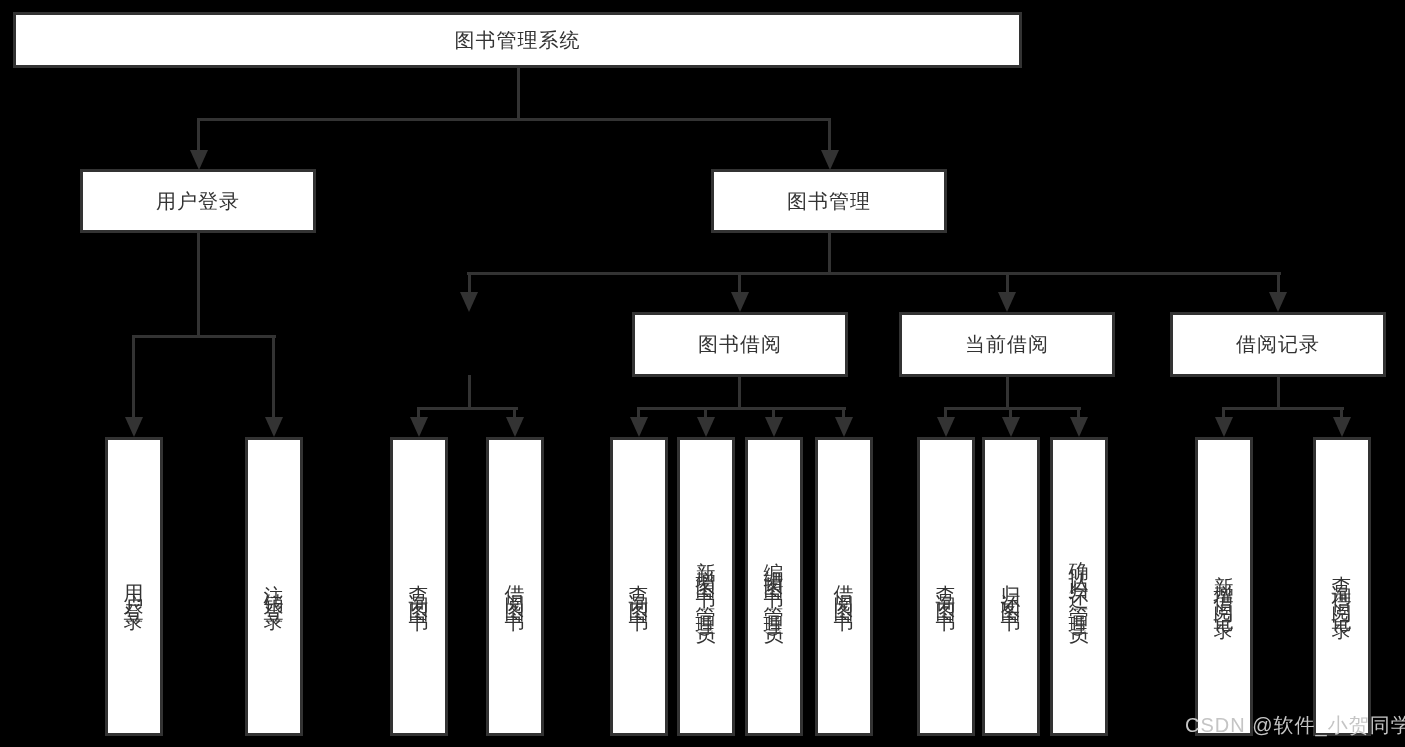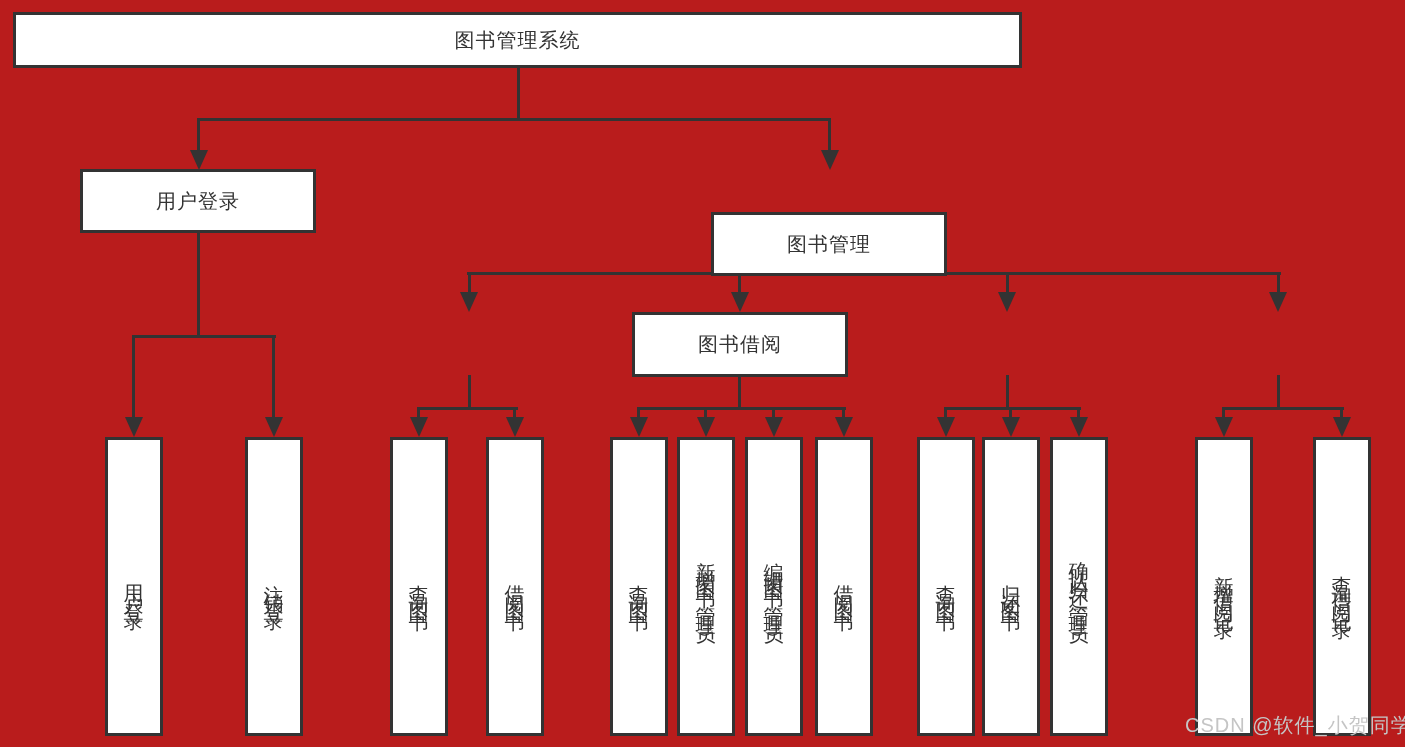--- a/index.html
+++ b/index.html
@@ -6,21 +6,21 @@
     --line:#333333;
     --text:#333333;
     --box-bg:#ffffff;
     --watermark:#c5c5c5;
   }
   html,body{margin:0;padding:0;background:#ffffff;}
   #stage{
     position:relative;
     width:1405px;
     height:747px;
-    background:#b91c1c;
+    background:#000000;
     font-family:"Liberation Sans","DejaVu Sans",sans-serif;
     color:var(--text);
     overflow:hidden;
   }
   .box{
     position:absolute;
     box-sizing:border-box;
     background:var(--box-bg);
     border:3px solid var(--line);
     display:flex;
@@ -68,41 +68,43 @@
   <div class="box" style="left:13px;top:12px;width:1009px;height:56px;">图书管理系统</div>
 
   <div class="vline" style="left:517px;top:65px;width:3px;height:55px;"></div>
   <div class="hline" style="left:197px;top:118px;width:634px;height:3px;"></div>
   <div class="vline" style="left:197px;top:118px;width:3px;height:34px;"></div>
   <div class="arrow" style="left:190px;top:150px;"></div>
   <div class="vline" style="left:828px;top:118px;width:3px;height:34px;"></div>
   <div class="arrow" style="left:821px;top:150px;"></div>
 
   <div class="box" style="left:80px;top:169px;width:236px;height:64px;">用户登录</div>
-  <div class="box" style="left:711px;top:169px;width:236px;height:64px;margin-top:43px;">图书管理</div>
+  <div class="box" style="left:711px;top:169px;width:236px;height:64px;">图书管理</div>
 
   <div class="vline" style="left:197px;top:231px;width:3px;height:107px;"></div>
   <div class="hline" style="left:132px;top:335px;width:144px;height:3px;"></div>
   <div class="vline" style="left:132px;top:335px;width:3px;height:84px;"></div>
   <div class="arrow" style="left:125px;top:417px;"></div>
   <div class="vline" style="left:272px;top:335px;width:3px;height:84px;"></div>
   <div class="arrow" style="left:265px;top:417px;"></div>
 
   <div class="vline" style="left:828px;top:231px;width:3px;height:44px;"></div>
   <div class="hline" style="left:467px;top:272px;width:814px;height:3px;"></div>
   <div class="vline" style="left:468px;top:272px;width:3px;height:22px;"></div>
   <div class="arrow" style="left:460px;top:292px;"></div>
   <div class="vline" style="left:738px;top:272px;width:3px;height:22px;"></div>
   <div class="arrow" style="left:731px;top:292px;"></div>
   <div class="vline" style="left:1006px;top:272px;width:3px;height:22px;"></div>
   <div class="arrow" style="left:998px;top:292px;"></div>
   <div class="vline" style="left:1277px;top:272px;width:3px;height:22px;"></div>
   <div class="arrow" style="left:1269px;top:292px;"></div>
 
   <div class="box" style="left:632px;top:312px;width:216px;height:65px;font-family:Liberation Serif, serif;">图书借阅</div>
+  <div class="box" style="left:899px;top:312px;width:216px;height:65px;">当前借阅</div>
+  <div class="box" style="left:1170px;top:312px;width:216px;height:65px;">借阅记录</div>
 
   <div class="vline" style="left:468px;top:375px;width:3px;height:35px;"></div>
   <div class="hline" style="left:417px;top:407px;width:101px;height:3px;"></div>
   <div class="vline" style="left:417px;top:407px;width:3px;height:12px;"></div>
   <div class="arrow" style="left:410px;top:417px;"></div>
   <div class="vline" style="left:513px;top:407px;width:3px;height:12px;"></div>
   <div class="arrow" style="left:506px;top:417px;"></div>
 
   <div class="vline" style="left:738px;top:375px;width:3px;height:35px;"></div>
   <div class="hline" style="left:637px;top:407px;width:209px;height:3px;"></div>

